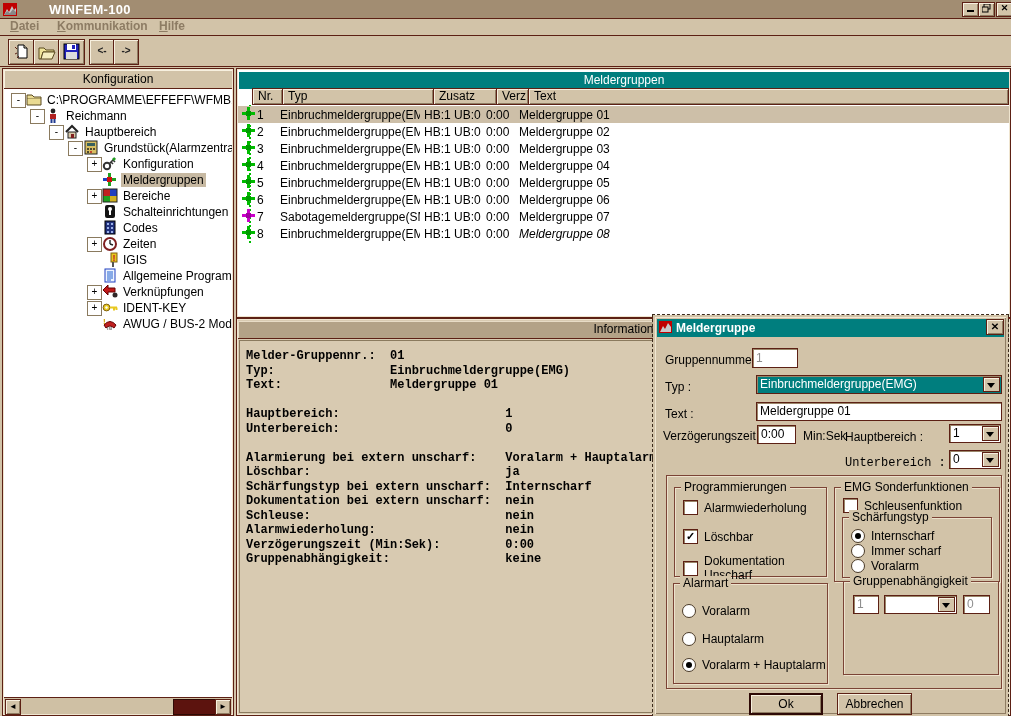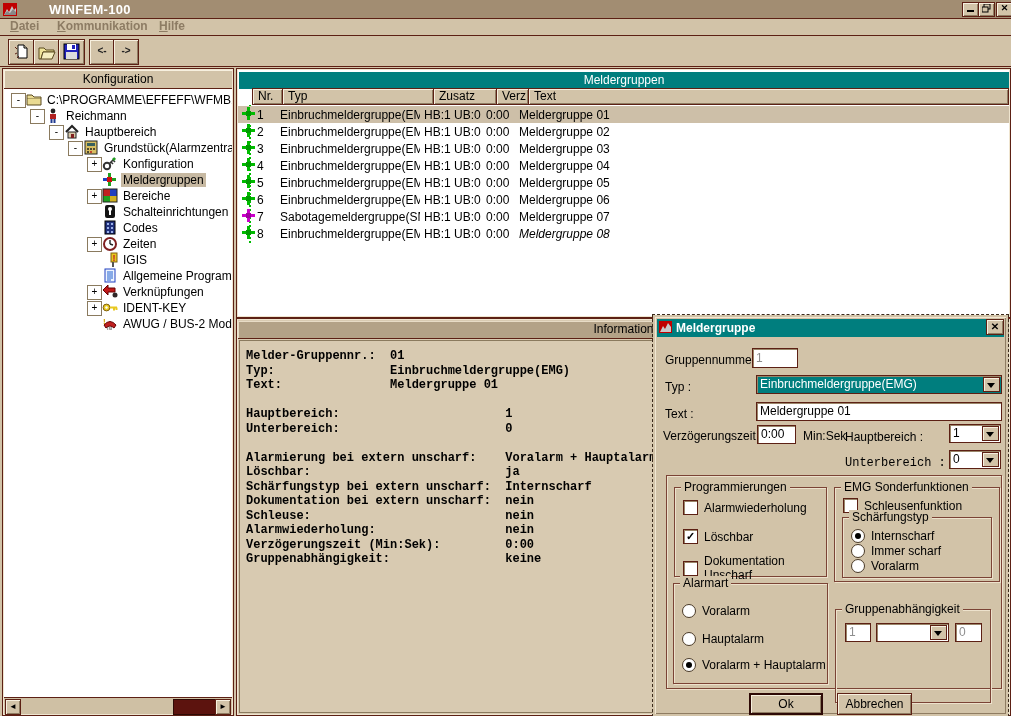--- a/index.html
+++ b/index.html
@@ -562,21 +562,21 @@
           <span class="radio"></span>
           <span>Hauptalarm</span>
         </div>
         <div class="radiorow" style="left: 8px; top: 74px; position: absolute;">
           <span class="radio on"></span>
           <span>Voralarm + Hauptalarm</span>
         </div>
       </div>
   </div>
 
-  <div class="groupbox" style="left:180px;top:264px;width:154px;height:92px;margin-top:28px;">
+  <div class="groupbox" style="left:188px;top:264px;width:154px;height:92px;">
     <span class="grouplabel">Gruppenabhängigkeit</span>
     <div class="dinput gray" style="left:9px;top:13px;width:26px;height:19px;">1</div>
     <div class="dinput" style="left:40px;top:13px;width:73px;height:19px;">
       <span></span>
       <span class="combo-btn">
           <span class="tri"></span>
         </span>
     </div>
     <div class="dinput gray" style="left:119px;top:13px;width:27px;height:19px;">0</div>
   </div>

